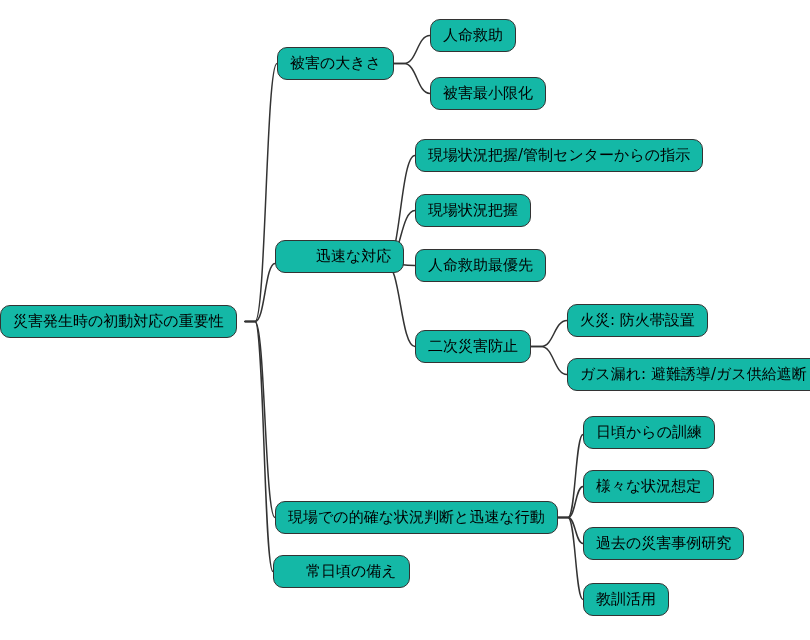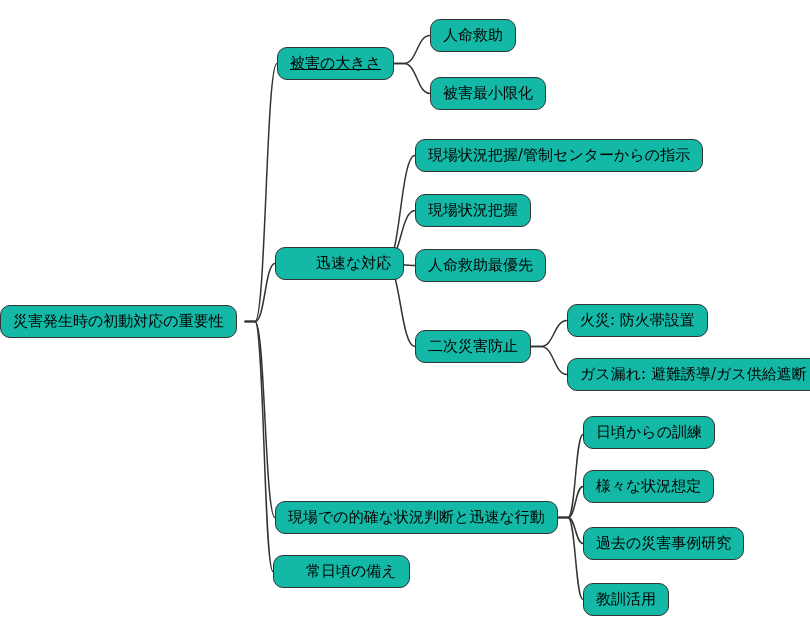--- a/index.html
+++ b/index.html
@@ -59,28 +59,28 @@
       <path d="M 531 346.5 L 541 346.5 C 554 346.5 554 320.5 567 320.5"></path>
       <path d="M 531 346.5 L 541 346.5 C 554 346.5 554 374.5 567 374.5"></path>
       <path d="M 558 517.5 L 568 517.5 C 575.5 517.5 575.5 434.5 583 434.5"></path>
       <path d="M 558 517.5 L 568 517.5 C 575.5 517.5 575.5 486.5 583 486.5"></path>
       <path d="M 558 517.5 L 568 517.5 C 575.5 517.5 575.5 543.5 583 543.5"></path>
       <path d="M 558 517.5 L 568 517.5 C 575.5 517.5 575.5 599.5 583 599.5"></path>
     </svg>
 
   <div class="node" id="n-root" style="left:0;   top:305px;">災害発生時の初動対応の重要性</div>
 
-  <div class="node" id="n-b0" style="left:277px; top:47px;text-decoration:underline;">被害の大きさ</div>
+  <div class="node" id="n-b0" style="left:277px; top:47px;">被害の大きさ</div>
   <div class="node" id="n-b0c0" style="left:430px; top:19px;">人命救助</div>
   <div class="node" id="n-b0c1" style="left:430px; top:77px;">被害最小限化</div>
 
-  <div class="node" id="n-b1" style="left:275px; top:247px;padding-left:40px;">迅速な対応</div>
+  <div class="node" id="n-b1" style="left:275px; top:240px;padding-left:40px;">迅速な対応</div>
   <div class="node" id="n-b1c0" style="left:415px; top:139px;">現場状況把握/管制センターからの指示</div>
   <div class="node" id="n-b1c1" style="left:415px; top:194px;">現場状況把握</div>
-  <div class="node" id="n-b1c2" style="left:415px; top:249px;">人命救助最優先</div>
+  <div class="node" id="n-b1c2" style="left:415px; top:249px;border-radius:9px;">人命救助最優先</div>
   <div class="node" id="n-b1c3" style="left:415px; top:330px;">二次災害防止</div>
   <div class="node" id="n-b1c3c0" style="left:567px; top:304px;">火災: 防火帯設置</div>
   <div class="node" id="n-b1c3c1" style="left:567px; top:358px;">ガス漏れ: 避難誘導/ガス供給遮断</div>
 
   <div class="node" id="n-b2" style="left:275px; top:501px;">現場での的確な状況判断と迅速な行動</div>
   <div class="node" id="n-b2c0" style="left:583px; top:416px;">日頃からの訓練</div>
   <div class="node" id="n-b2c1" style="left:583px; top:470px;">様々な状況想定</div>
   <div class="node" id="n-b2c2" style="left:583px; top:527px;">過去の災害事例研究</div>
   <div class="node" id="n-b2c3" style="left:583px; top:583px;">教訓活用</div>
 

